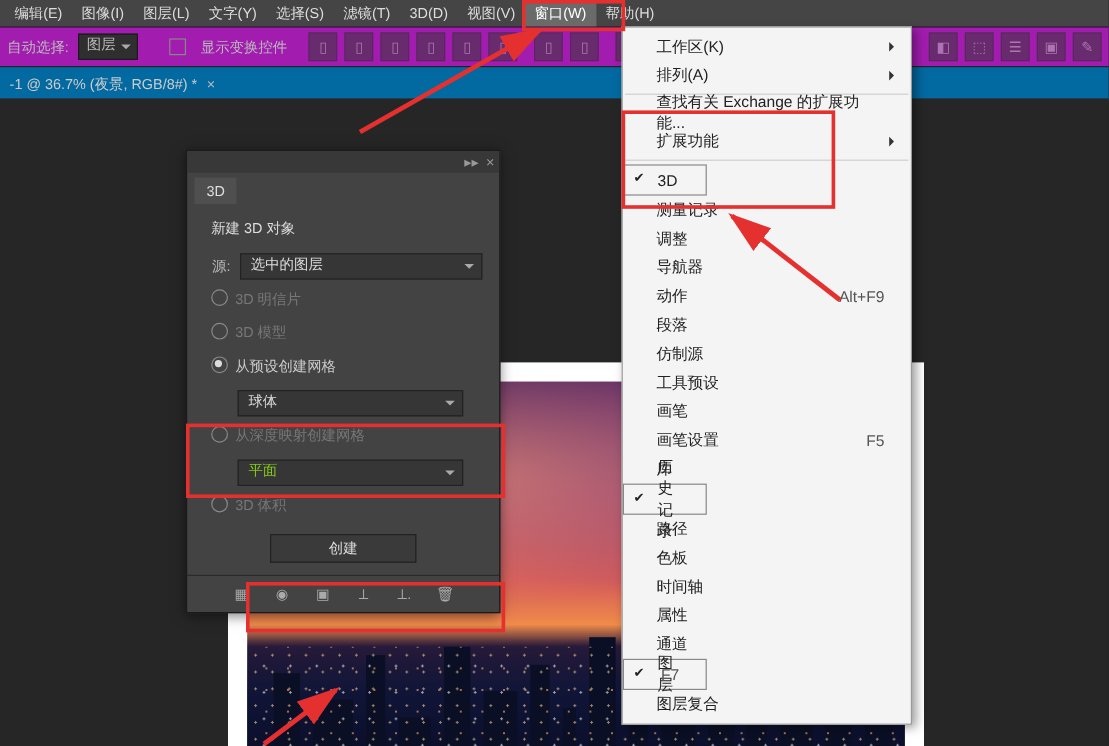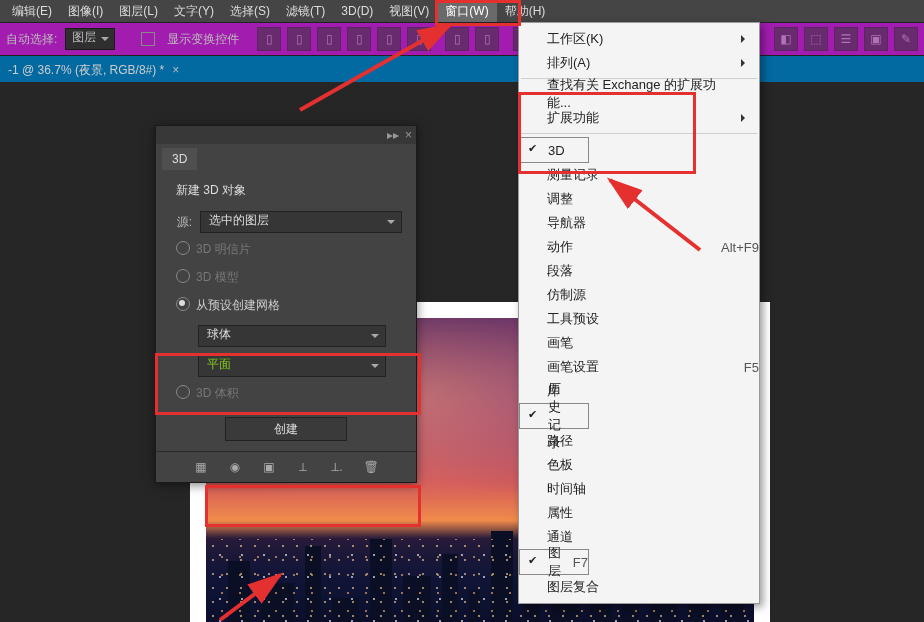--- a/index.html
+++ b/index.html
@@ -48,21 +48,21 @@
   .dd2:after{content:"";position:absolute;right:6px;top:8px;border:4px solid transparent;border-top-color:#aaa}
   .btn{margin:4px auto 2px;width:120px;height:22px;background:#3a3a3a;border:1px solid #222;display:flex;align-items:center;justify-content:center;color:#ddd}
   .pfoot{height:30px;border-top:1px solid #2a2a2a;display:flex;align-items:center;justify-content:center;gap:18px;color:#aaa}
   .pfoot .ic{width:16px;height:16px;display:flex;align-items:center;justify-content:center}
   
   .menu{position:absolute;left:518px;top:22px;width:240px;background:#f4f4f4;color:#222;border:1px solid #9a9a9a;box-shadow:3px 3px 8px rgba(0,0,0,.4);padding:4px 0;font-size:13px}
   .menu .mrow{height:24px;display:flex;align-items:center;padding:0 28px 0 28px;position:relative}
   .menu .sep{height:1px;background:#cfcfcf;margin:3px 2px}
   .menu .arr:after{content:"";position:absolute;right:10px;top:8px;border:4px solid transparent;border-left-color:#333}
   .menu .chk:before{content:"✔";position:absolute;left:8px;top:4px;font-size:11px;color:#222}
-  .menu .sc{position:absolute;right:0;color:#555}
+  .menu .sc{position:absolute;right:22px;color:#555}
   
   .red{position:absolute;border:3px solid #e53030;pointer-events:none}
   
   .arrow{position:absolute;pointer-events:none}
   .arrow svg{overflow:visible}
 </style>
 </head>
 <body>
 
 <div class="menubar">
@@ -158,20 +158,24 @@
     </div>
     <div class="opt dim">
       <span class="radio"></span>
       <span>3D 模型</span>
     </div>
     <div class="opt">
       <span class="radio on"></span>
       <span>从预设创建网格</span>
     </div>
     <div class="dd2">球体</div>
+    <div class="opt dim">
+      <span class="radio"></span>
+      <span>从深度映射创建网格</span>
+    </div>
     <div class="dd2" style="color:#84cc16">平面</div>
     <div class="opt dim">
       <span class="radio"></span>
       <span>3D 体积</span>
     </div>
     <div class="btn">创建</div>
   </div>
   <div class="pfoot">
     <div class="ic">▦</div>
     <div class="ic">◉</div>

